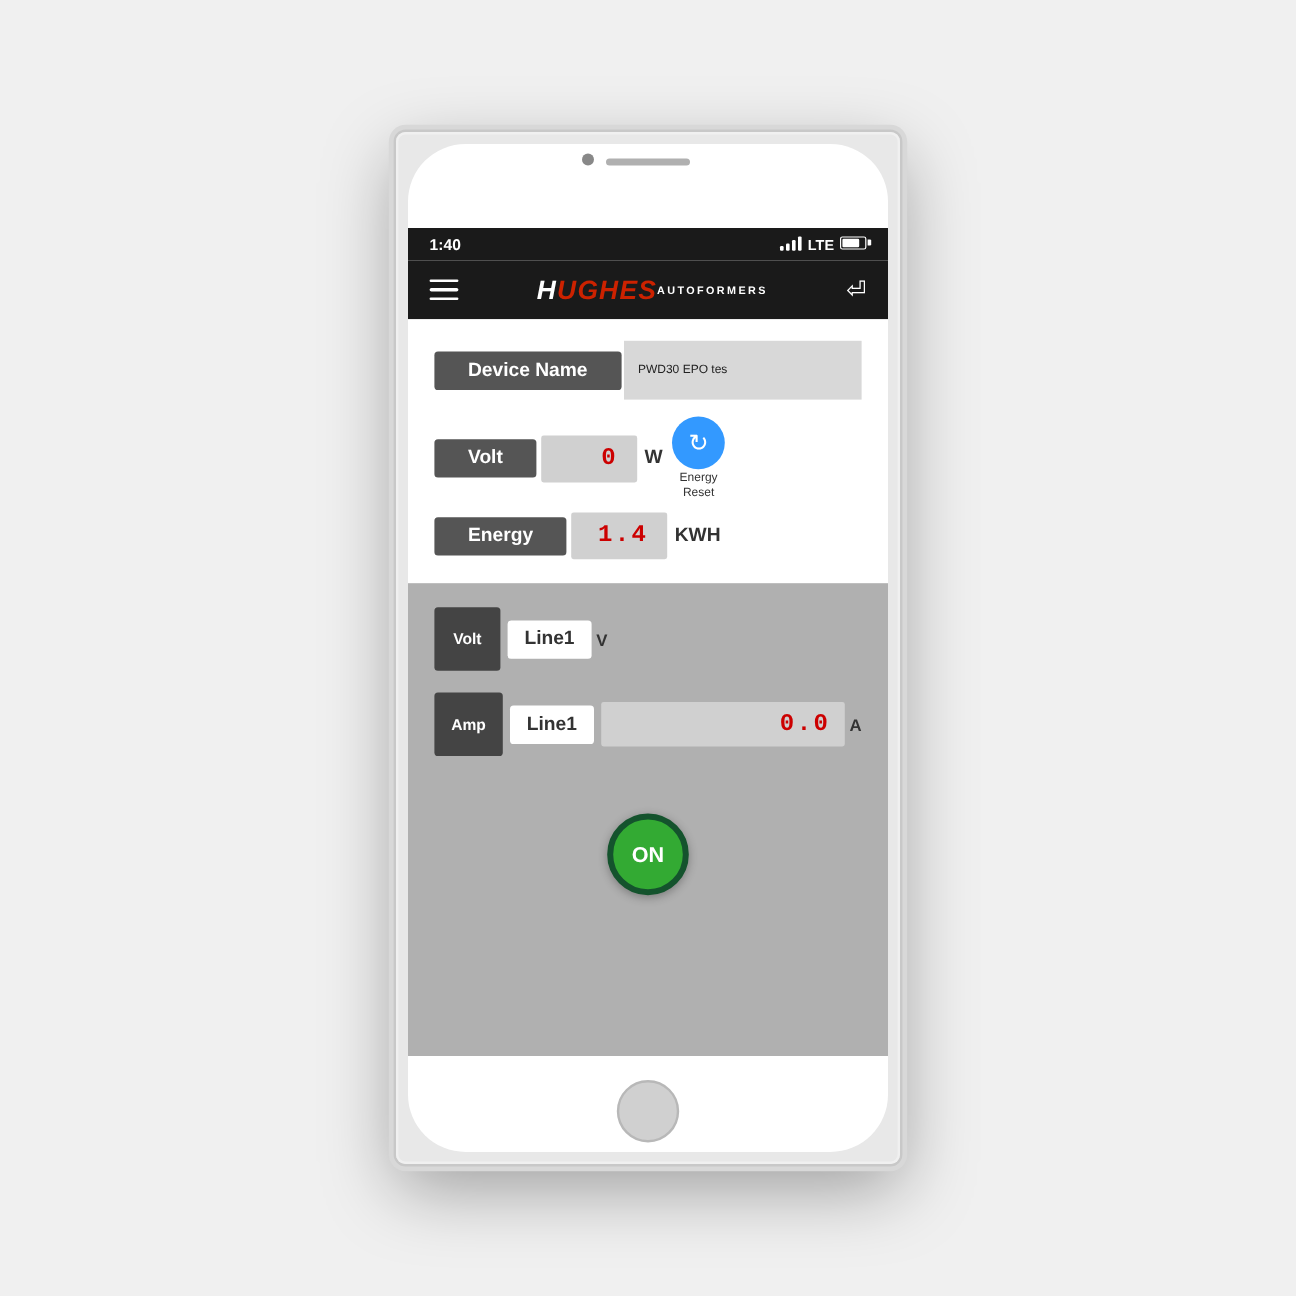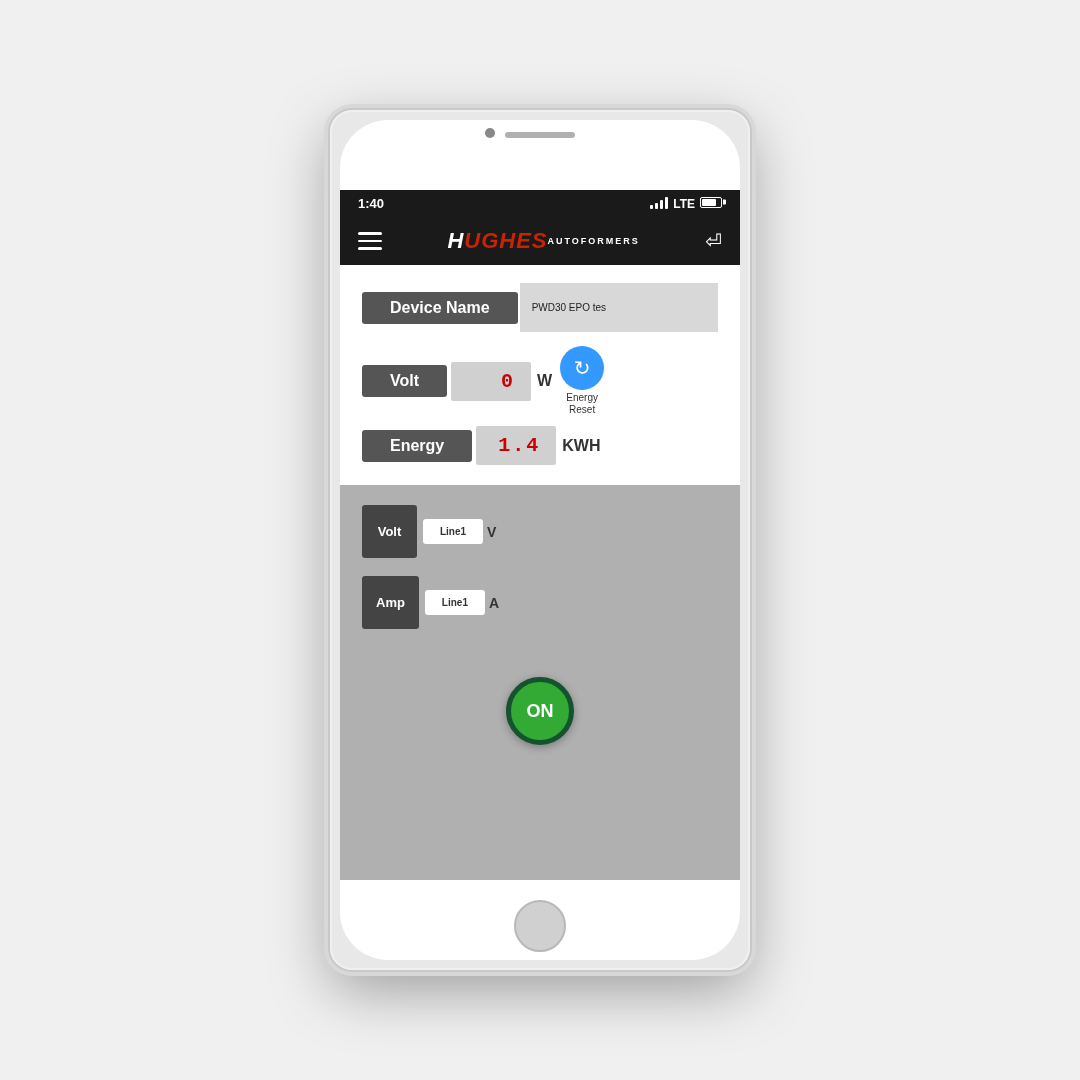--- a/index.html
+++ b/index.html
@@ -10,21 +10,21 @@
       align-items: center;
       width: 1080px;
       height: 1080px;
       font-family: -apple-system, BlinkMacSystemFont, 'Helvetica Neue', sans-serif;
     }
 
     .phone-outer {
       width: 420px;
       height: 860px;
       background: #e8e8e8;
-      border-radius: 22px;
+      border-radius: 8px;
       position: relative;
       box-shadow:
         0 0 0 2px #c8c8c8,
         0 0 0 6px #d8d8d8,
         0 20px 60px rgba(0,0,0,0.35),
         inset 0 0 0 2px #f0f0f0;
     }
 
     .phone-inner {
       position: absolute;
@@ -337,21 +337,21 @@
       border-radius: 3px;
       min-width: 55px;
       text-align: center;
       flex-shrink: 0;
     }
 
     .line-label-box {
       background: white;
       color: #333;
       padding: 7px 14px;
-      font-size: 10px;
+      font-size: 16px;
       font-weight: 600;
       border-radius: 3px;
       margin-left: 6px;
       min-width: 60px;
       text-align: center;
       flex-shrink: 0;
     }
 
     .value-display-red {
       background: #d0d0d0;
@@ -462,20 +462,23 @@
 
           <div class="measurement-row-gray">
             <div class="label-box-dark">Volt</div>
             <div class="line-label-box">Line1</div>
             <span class="unit-small">V</span>
           </div>
 
           <div class="measurement-row-gray">
             <div class="label-box-dark">Amp</div>
             <div class="line-label-box">Line1</div>
+            <div class="value-display-red">
+              <span class="digital-value">0.0</span>
+            </div>
             <span class="unit-small">A</span>
           </div>
 
           <div class="on-button">ON</div>
 
         </div>
       </div>
 
     </div>
   </div>

